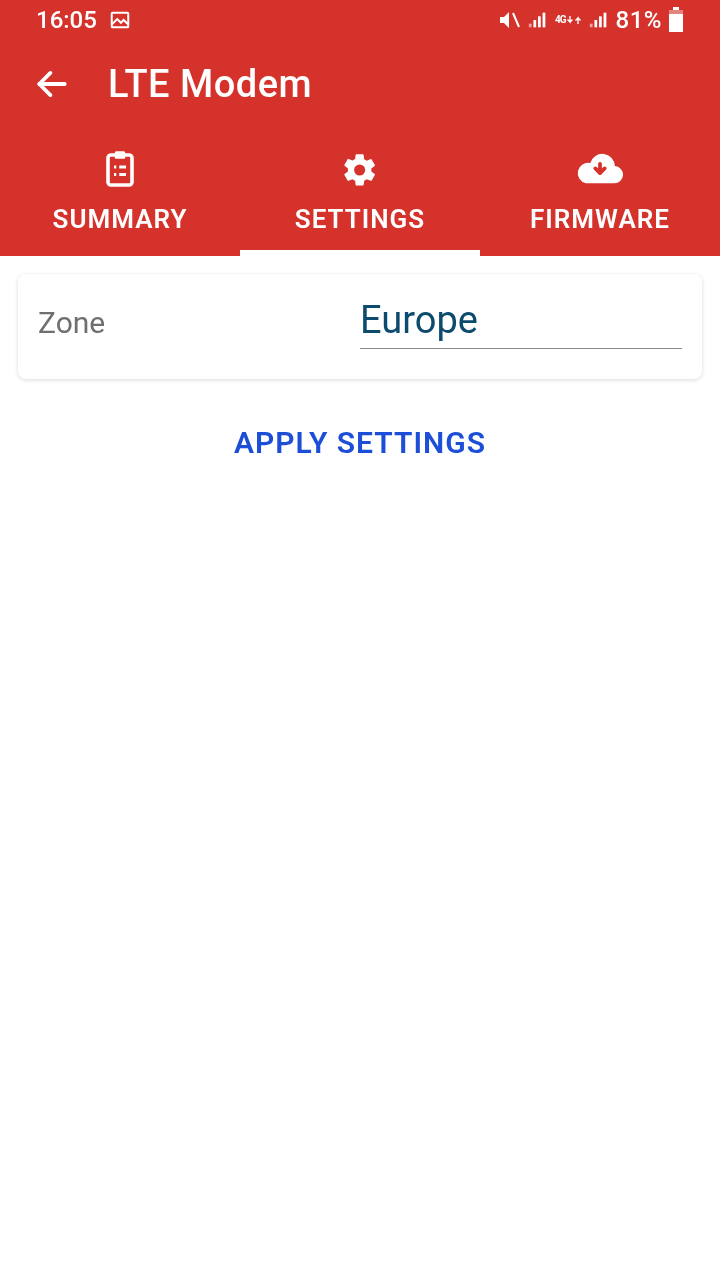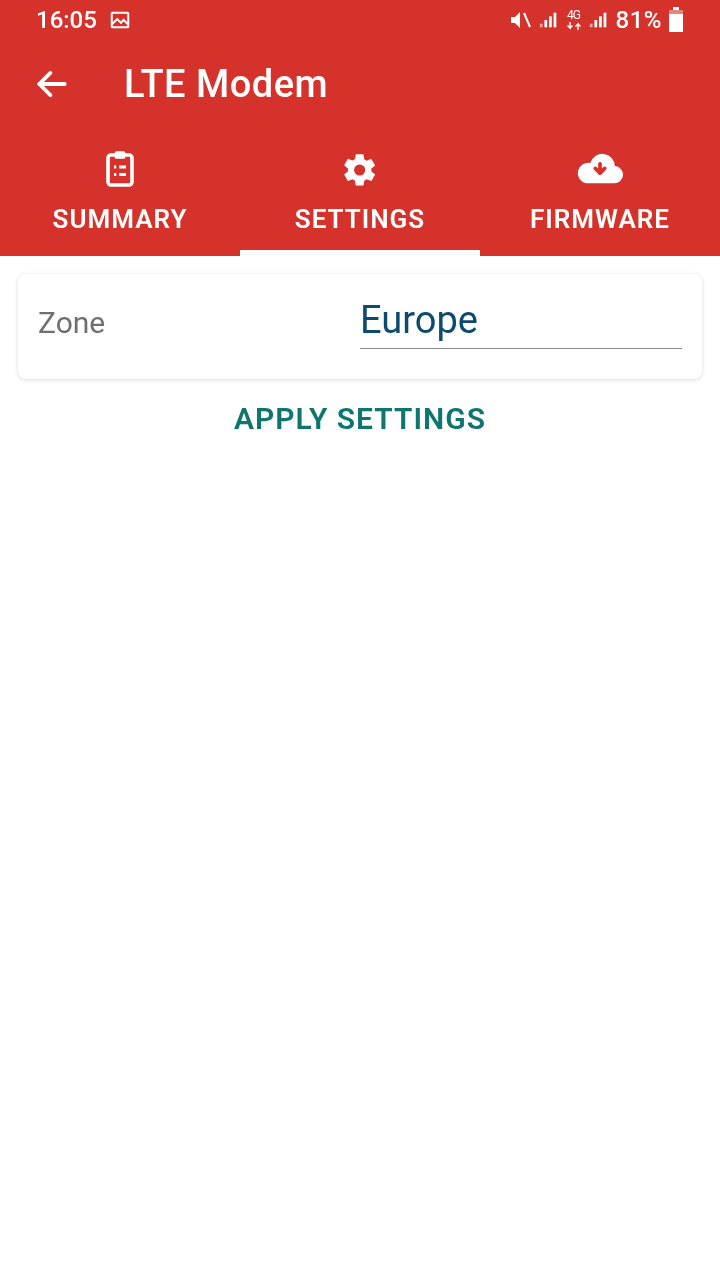--- a/index.html
+++ b/index.html
@@ -5,34 +5,34 @@
   * { box-sizing: border-box; margin: 0; padding: 0; }
   html, body { width: 720px; height: 1280px; font-family: Roboto, -apple-system, Helvetica, Arial, sans-serif; background: #ffffff; overflow: hidden; }
   .header { background: #d4322b; color: #ffffff; }
   .status-bar { height: 40px; display: flex; align-items: center; justify-content: space-between; padding: 0 36px; font-size: 24px; font-weight: 500; }
   .status-left { display: flex; align-items: center; gap: 12px; }
   .status-right { display: flex; align-items: center; gap: 6px; }
   .status-right .pct { letter-spacing: 0.5px; }
   .svg-ico { display: inline-flex; }
   .app-bar { display: flex; align-items: center; padding: 20px 28px 28px 28px; }
   .back-btn { width: 48px; height: 48px; display: flex; align-items: center; justify-content: center; cursor: pointer; }
-  .app-title { font-size: 38px; font-weight: 500; margin-left: 48px; letter-spacing: 0.5px; }
+  .app-title { font-size: 38px; font-weight: 500; margin-left: 32px; letter-spacing: 0.5px; }
   .tabs { display: flex; }
   .tab { flex: 1; display: flex; flex-direction: column; align-items: center; justify-content: center; padding: 14px 0 22px 0; cursor: pointer; position: relative; }
   .tab-icon { height: 40px; display: flex; align-items: center; justify-content: center; margin-bottom: 14px; }
   .tab-label { font-size: 26px; font-weight: 600; letter-spacing: 1px; }
   .tab.active::after { content:""; position: absolute; bottom: 0; left: 0; right: 0; height: 6px; background: #ffffff; }
   .content { padding: 18px; }
   .card { background: #ffffff; border-radius: 8px; box-shadow: 0 1px 4px rgba(0,0,0,0.15); padding: 24px 20px 30px 20px; }
   .card-title { font-size: 32px; font-weight: 600; color: #6f6f6f; margin-bottom: 40px; }
   .field-row { display: flex; align-items: baseline; }
   .field-label { flex: 0 0 50%; font-size: 30px; color: #6f6f6f; }
   .field-value-wrap { flex: 1; border-bottom: 1.5px solid #888; padding-bottom: 6px; cursor: pointer; }
   .field-value { font-size: 38px; color: #0c4a6e; }
-  .apply-btn { width: 100%; text-align: center; margin-top: 22px; font-size: 30px; font-weight: 600; letter-spacing: 1px; color: #0f766e; cursor: pointer; }
+  .apply-btn { width: 100%; text-align: center; margin-top: 46px; font-size: 30px; font-weight: 600; letter-spacing: 1px; color: #1d4ed8; cursor: pointer; }
 </style>
 </head>
 <body>
 
 <div class="header">
 
   <div class="status-bar">
     <div class="status-left">
       <span>16:05</span>
       <span class="svg-ico">
@@ -50,21 +50,21 @@
         </svg>
       </span>
       <span class="svg-ico">
         <svg width="22" height="22" viewBox="0 0 24 24">
           <rect x="2" y="16" width="3" height="4" fill="#ffffff" opacity="0.55"></rect>
           <rect x="7" y="12" width="3" height="8" fill="#ffffff"></rect>
           <rect x="12" y="8" width="3" height="12" fill="#ffffff"></rect>
           <rect x="17" y="4" width="3" height="16" fill="#ffffff"></rect>
         </svg>
       </span>
-      <span class="svg-ico" style="font-size:12px;font-weight:400;line-height:1;display:inline-flex;flex-direction:column;align-items:center;">
+      <span class="svg-ico" style="font-size:10px;font-weight:700;line-height:1;display:inline-flex;align-items:center;">
         <span style="letter-spacing:-1px;">4G</span>
         <svg width="16" height="10" viewBox="0 0 16 10">
           <path d="M4 1 L4 7 L1.5 4.5 M4 7 L6.5 4.5" stroke="#fff" stroke-width="1.4" fill="none"></path>
           <path d="M12 9 L12 3 L9.5 5.5 M12 3 L14.5 5.5" stroke="#fff" stroke-width="1.4" fill="none"></path>
         </svg>
       </span>
       <span class="svg-ico">
         <svg width="22" height="22" viewBox="0 0 24 24">
           <rect x="2" y="16" width="3" height="4" fill="#ffffff" opacity="0.55"></rect>
           <rect x="7" y="12" width="3" height="8" fill="#ffffff"></rect>

